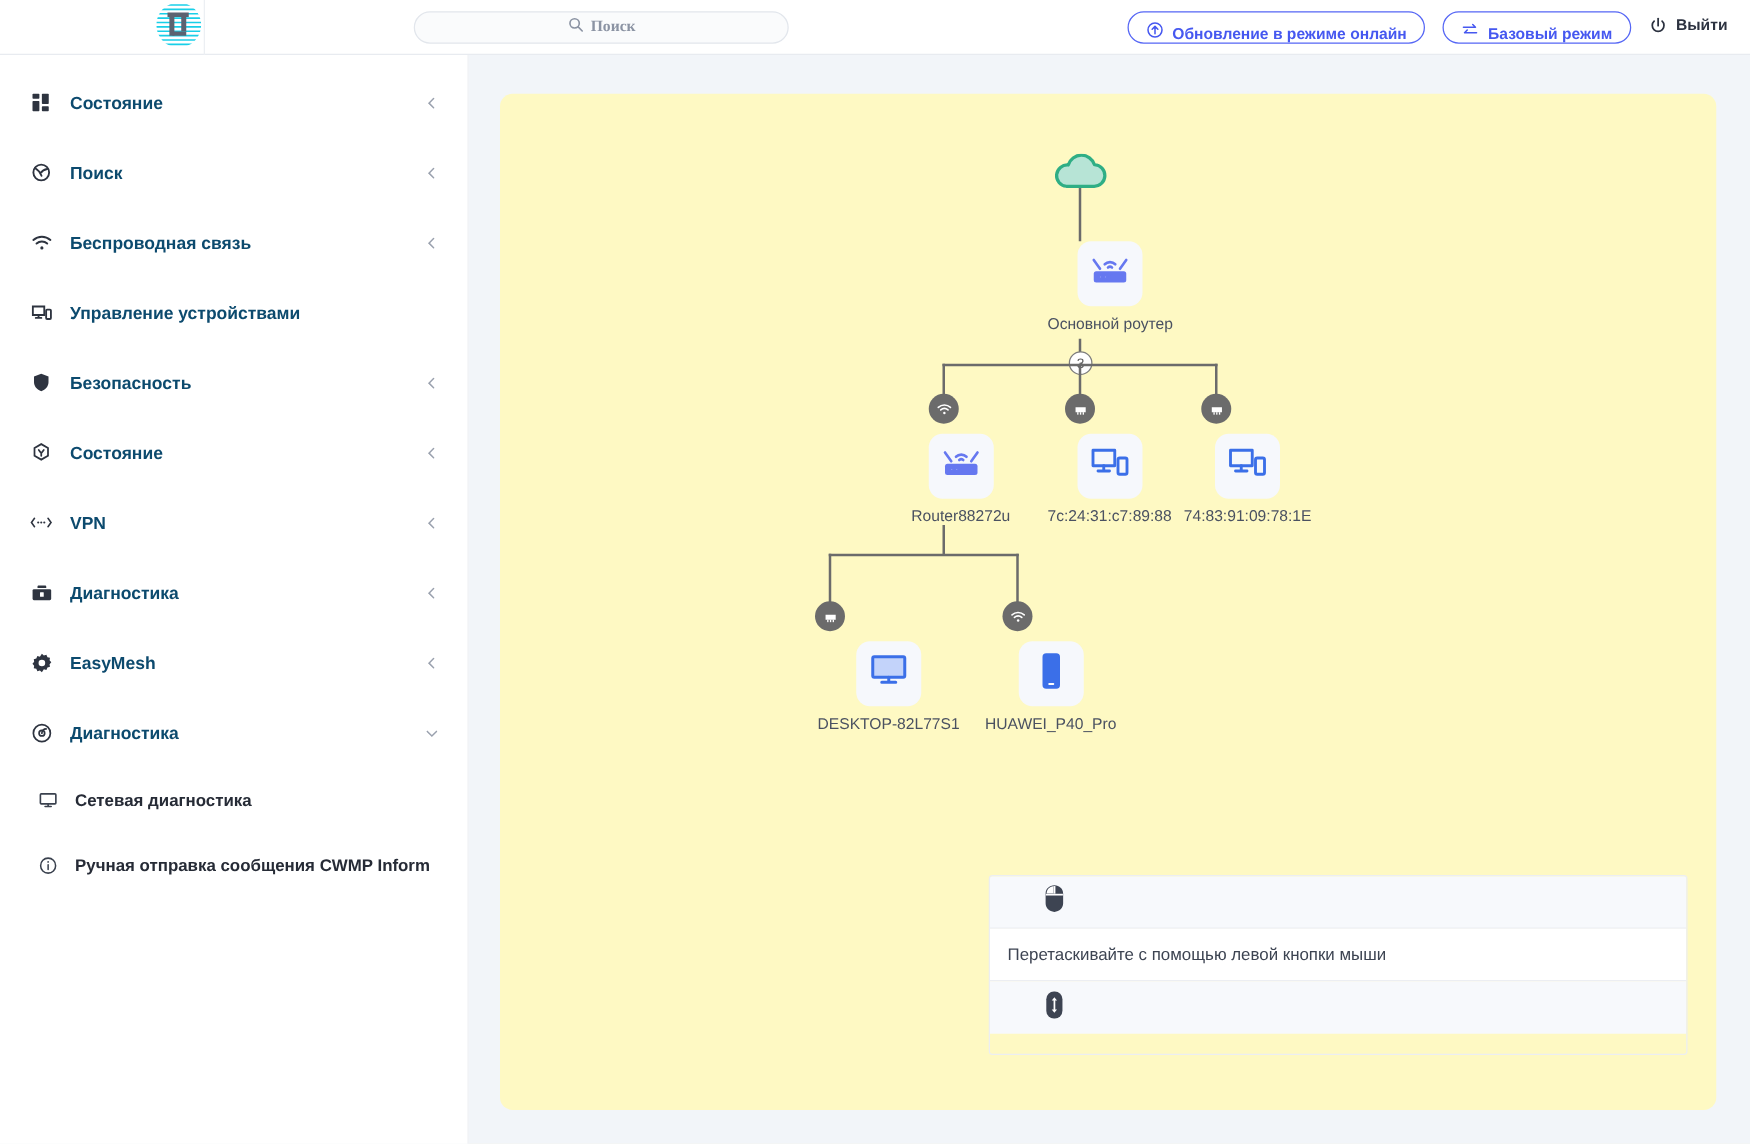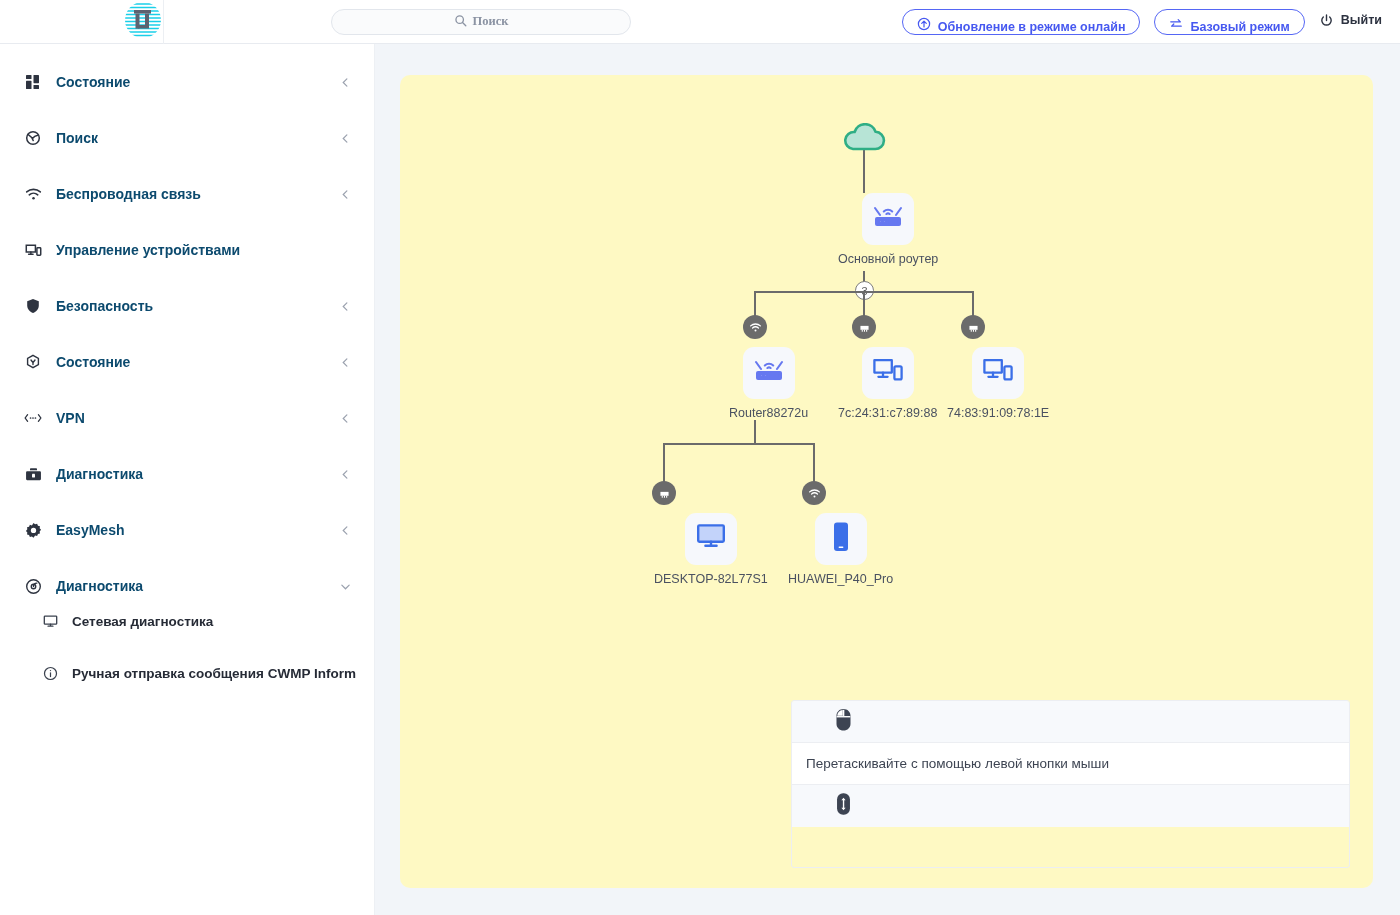--- a/index.html
+++ b/index.html
@@ -60,21 +60,21 @@
   .nav-ico {
     width: 22px; flex: 0 0 22px; display: flex; align-items: center;
     justify-content: center; color: #2e3440;
   }
   .nav-label {
     margin-left: 12px; font-size: 14px; font-weight: 700; color: #0c4a6e;
     flex: 1; white-space: nowrap;
   }
   .chev { color: #9aa1ae; flex: 0 0 12px; display: flex; }
   .sub-item {
-    height: 52px; display: flex; align-items: flex-start; padding-left: 40px;
+    height: 52px; display: flex; align-items: center; padding-left: 28px;
     cursor: pointer;
   }
   .sub-ico { width: 20px; flex: 0 0 20px; display:flex; align-items:center; justify-content:center; color:#3a414e; }
   .sub-label { margin-left: 12px; font-size: 13.5px; font-weight: 700; color: #262b36; white-space: nowrap; }
 
   
   .content-card {
     position: absolute; left: 400px; top: 75px; width: 973px; height: 813px;
     background: #fef9c3; border-radius: 10px;
   }
@@ -95,21 +95,21 @@
   }
   .count-badge {
     position: absolute; width: 19px; height: 19px; border-radius: 50%;
     background: #ffffff; border: 1.4px solid #7d7d7d;
     display: flex; align-items: center; justify-content: center;
     font-size: 11px; color: #5c5c5c;
   }
 
   
   .hints {
-    position: absolute; left: 791px; top: 700px; width: 559px; height: 168px;
+    position: absolute; left: 791px; top: 700px; width: 559px; height: 144px;
     border: 1px solid #eceef2; border-radius: 3px; overflow: hidden;
   }
   .hint-ico-row {
     height: 42px; background: #f7f9fc; border-bottom: 1px solid #eceef2;
     display: flex; align-items: center; padding-left: 42px;
   }
   .hint-txt-row {
     height: 42px; background: #ffffff; border-bottom: 1px solid #eceef2;
     display: flex; align-items: center; padding-left: 14px;
     font-size: 13.5px; color: #3d4452;

